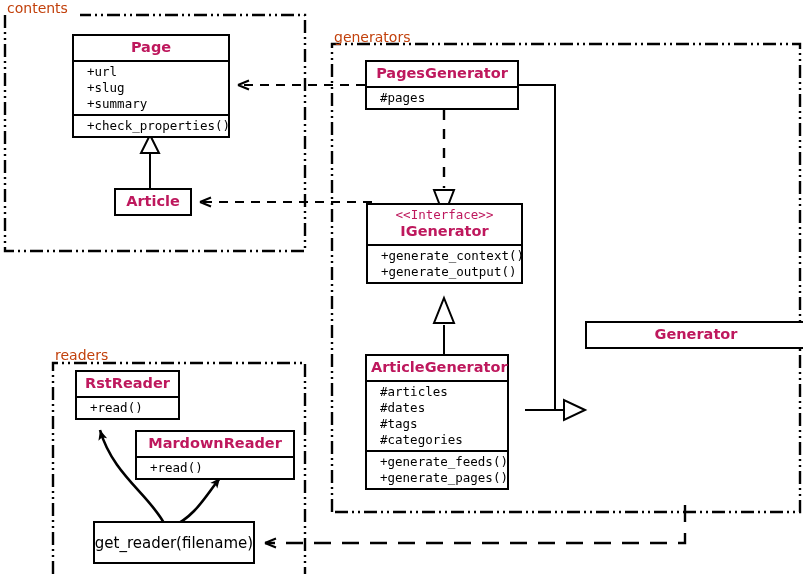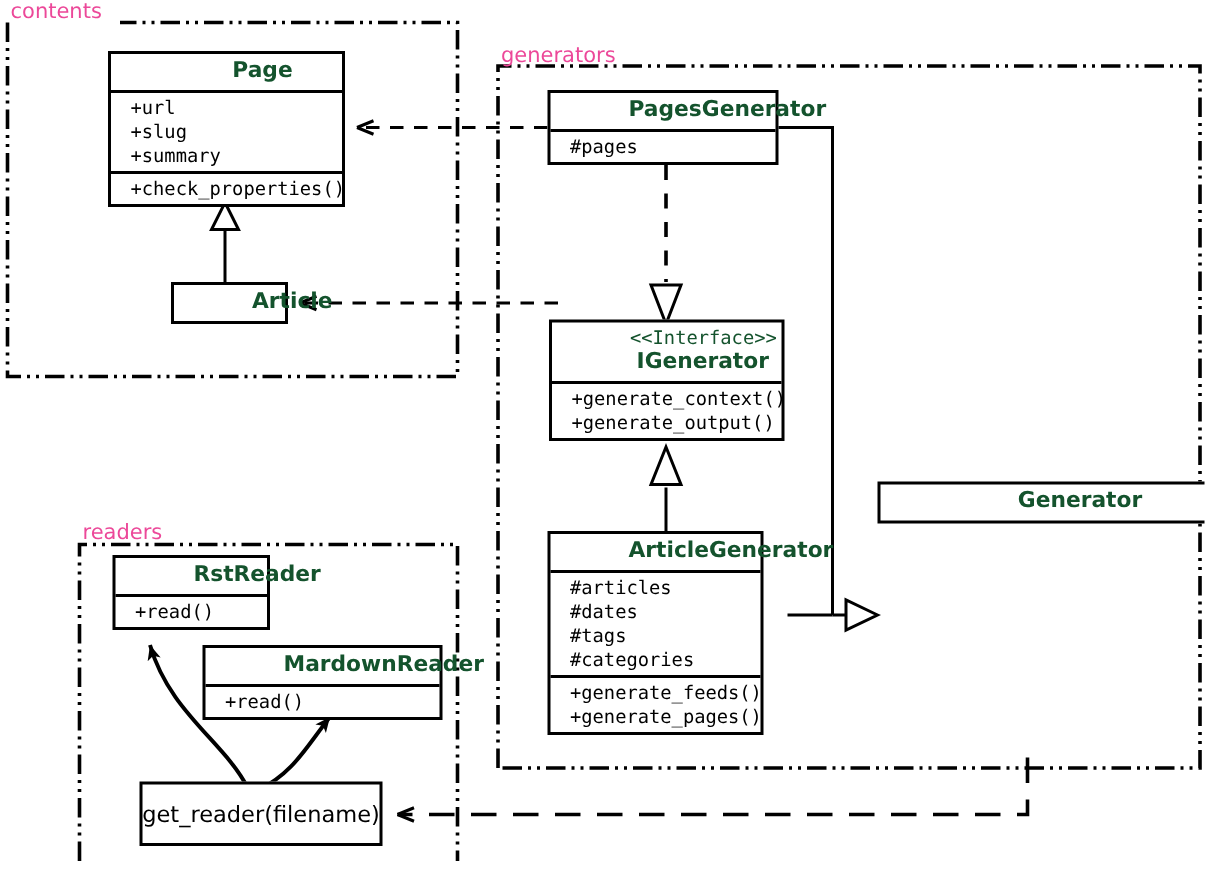--- a/index.html
+++ b/index.html
@@ -3,29 +3,29 @@
 <meta charset="utf-8">
 <style>
   html,body{margin:0;padding:0;background:#ffffff;}
   body{width:803px;height:579px;overflow:hidden;
        font-family:"DejaVu Sans", sans-serif;}
   #canvas{position:relative;width:803px;height:579px;background:#fff;}
 
   svg#wires{position:absolute;left:0;top:0;width:803px;height:579px;}
 
   .pkg-label{position:absolute;font-family:"DejaVu Sans",sans-serif;
-             font-size:14px;color:#ec4899;white-space:nowrap;}
+             font-size:14px;color:#c2410c;white-space:nowrap;}
 
   .uml{position:absolute;border:2px solid #000;background:#fff;
        box-sizing:border-box;}
   .uml .sec{border-bottom:2px solid #000;}
   .uml .sec:last-child{border-bottom:none;}
   .uml .title{font-family:"DejaVu Sans",sans-serif;font-weight:bold;
-              font-size:14.5px;text-align:center;color:#14532d;
-              padding:3px 4px 4px 4px;line-height:1.15;margin-left:48px;}
+              font-size:14.5px;text-align:center;color:#be185d;
+              padding:3px 4px 4px 4px;line-height:1.15;}
   .uml .stereo{font-family:"DejaVu Sans Mono",monospace;font-weight:normal;
                font-size:12.5px;text-align:center;display:block;
                line-height:1.15;padding-bottom:1px;}
   .uml .row{font-family:"DejaVu Sans Mono",monospace;font-size:12.5px;
             color:#000;padding-left:13px;line-height:16px;white-space:nowrap;}
   .uml .pad{padding-top:2px;padding-bottom:2px;}
 
   .fnbox{position:absolute;border:2px solid #000;background:#fff;
          box-sizing:border-box;display:flex;align-items:center;
          justify-content:center;
@@ -130,21 +130,21 @@
 
   <div class="uml" style="left:365px;top:60px;width:154px;">
     <div class="sec">
       <div class="title">PagesGenerator</div>
     </div>
     <div class="sec pad">
       <div class="row">#pages</div>
     </div>
   </div>
 
-  <div class="uml" style="left:366px;top:213px;width:157px;">
+  <div class="uml" style="left:366px;top:203px;width:157px;">
     <div class="sec">
       <div class="title">
         <span class="stereo">&lt;&lt;Interface&gt;&gt;</span>
         <span>IGenerator</span>
       </div>
     </div>
     <div class="sec pad">
       <div class="row">+generate_context()</div>
       <div class="row">+generate_output()</div>
     </div>

